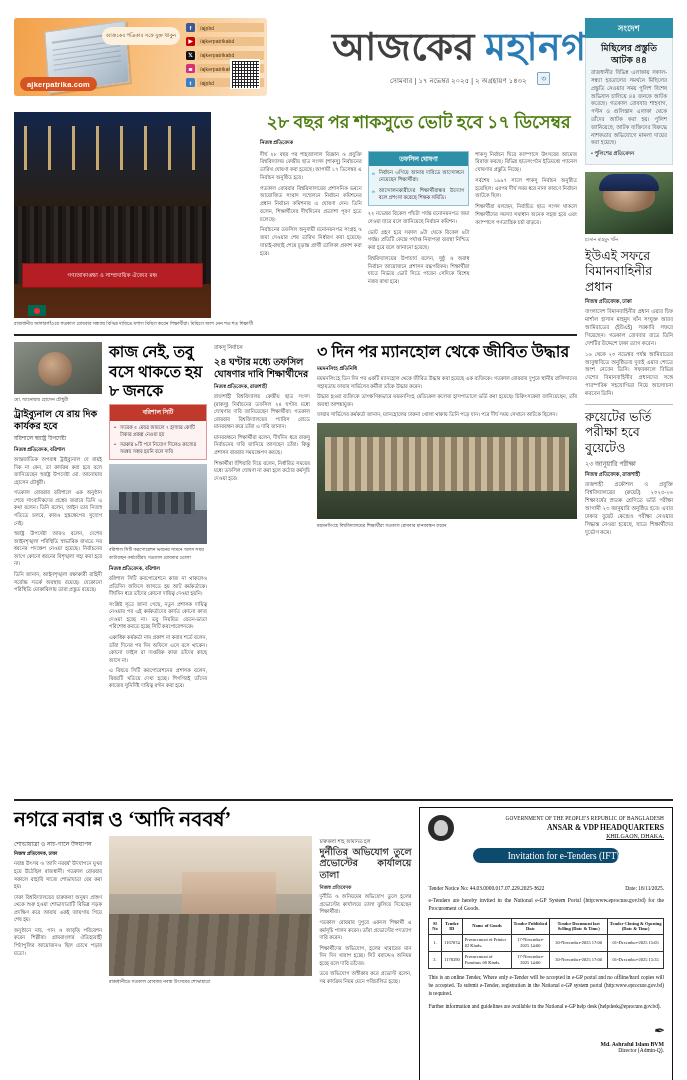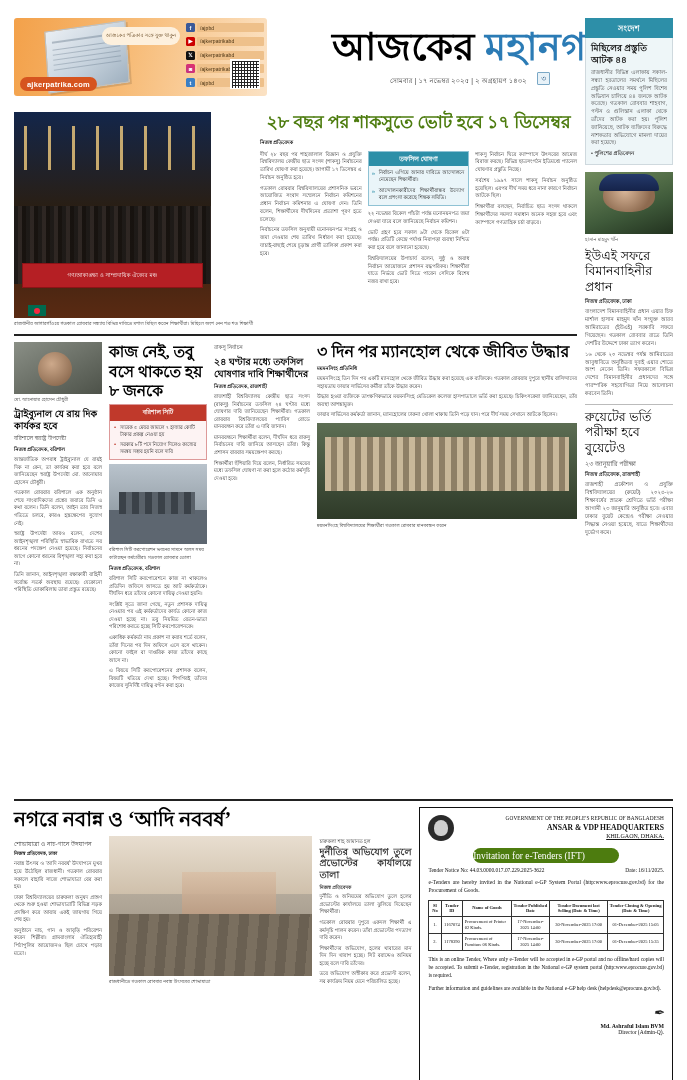--- a/index.html
+++ b/index.html
@@ -65,21 +65,21 @@
   .paper-title .hl { color:#2b7bb5; }
   .dateline { font-size:6.6px; color:#333; margin-top:9px; letter-spacing:.2px; display:inline-block; }
   .date-badge { display:inline-block; width:13px; height:13px; border:1px solid #7aa8c6; background:#e8f2f8;
     color:#1c4f7c; font-size:7.5px; text-align:center; line-height:12px; margin-left:6px; vertical-align:middle; border-radius:1px; }
 
   
   .right-rail { position:absolute; right:14px; top:18px; width:88px; }
   .sondesh-hd { background:#2d8fa8; color:#fff; text-align:center; font-size:8px; font-weight:bold;
     padding:3.5px 0; letter-spacing:.3px; }
   .sondesh-body { border:1px solid #cfd9de; border-top:none; background:#eef6f8; padding:5px 5px 6px; }
-  .rail-h { font-size:9px; font-weight:bold; color:#111; line-height:1.28; margin-bottom:3px; }
+  .rail-h { font-size:9px; font-weight:bold; color:#111; line-height:1.28; margin-bottom:3px;text-align:center; }
   .rail-sub { font-size:5.4px; color:#444; line-height:1.45; text-align:justify; }
   .rail-credit { font-size:5.2px; font-weight:bold; color:#222; margin:3px 0 2px; }
   .rail-photo { width:100%; height:62px; margin-top:7px; background:linear-gradient(160deg,#6f8a5c,#3f5a3a 60%,#22321f);
     position:relative; overflow:hidden; }
   .rail-photo::before{content:"";position:absolute;left:18px;top:6px;width:52px;height:34px;border-radius:50% 50% 44% 44%;
     background:radial-gradient(circle at 42% 36%, #d9b79a, #8d6a4f 70%);}
   .rail-photo::after{content:"";position:absolute;left:14px;top:2px;width:60px;height:17px;border-radius:30px 30px 4px 4px;
     background:linear-gradient(#253a6b,#15234a);}
   .rail-photo-cap { font-size:4.8px; color:#333; margin-top:2px; }
   .rail-h2 { font-size:12.5px; font-weight:normal; line-height:1.22; color:#000; margin:5px 0 3px; }
@@ -176,37 +176,37 @@
   }
   .ad-top { display:flex; align-items:flex-start; gap:6px; }
   .ad-emblem { width:26px; height:26px; border-radius:50%; background:#2a2a2a; flex:0 0 auto;
     position:relative; }
   .ad-emblem::after{content:"";position:absolute;left:6px;top:5px;width:14px;height:16px;border-radius:50% 50% 45% 45%;
     background:#cfcfcf;}
   .ad-gov { flex:1; text-align:right; }
   .ad-l1 { font-size:5.3px; letter-spacing:.1px; }
   .ad-l2 { font-size:7.6px; font-weight:bold; margin-top:1.5px; }
   .ad-l3 { font-size:6px; text-decoration:underline; margin-top:1.5px; }
-  .ift-btn { margin:7px auto 4px; width:146px; background:#4d7c0f; color:#fff; text-align:left;
+  .ift-btn { margin:7px auto 22px; width:146px; background:#0c4a6e; color:#fff; text-align:right;
     font-size:9.4px; padding:2.5px 0; border-radius:11px; }
   .ad-line { display:flex; justify-content:space-between; font-size:5.4px; margin-bottom:5px; }
   .ad-para { font-size:5.5px; line-height:1.5; text-align:justify; margin-bottom:5px; }
   table.tender { width:100%; border-collapse:collapse; font-size:4.5px; }
   table.tender th, table.tender td { border:.7px solid #333; padding:2px 1.5px; vertical-align:middle; }
   table.tender th { font-weight:bold; text-align:center; line-height:1.3; }
   table.tender td { text-align:center; line-height:1.35; }
   table.tender td.lft { text-align:left; }
   .ad-foot { font-size:5.3px; line-height:1.5; text-align:justify; margin-top:5px; }
   .ad-sign { text-align:right; margin-top:12px; }
   .sig-mark { font-size:13px; color:#222; font-family:"Liberation Serif", serif; font-style:italic; }
   .sig-name { font-size:5.8px; font-weight:bold; margin-top:2px; }
   .sig-role { font-size:5.5px; }
   .ad-code { position:absolute; left:8px; bottom:5px; font-size:4.6px; }
 
-  .bl { color:#000000; }
+  .bl { color:#404040; }
 </style>
 </head>
 <body>
 
 <div class="page">
 
   <div class="masthead">
 
     <div class="promo-box">
       <div class="promo-paper"></div>

